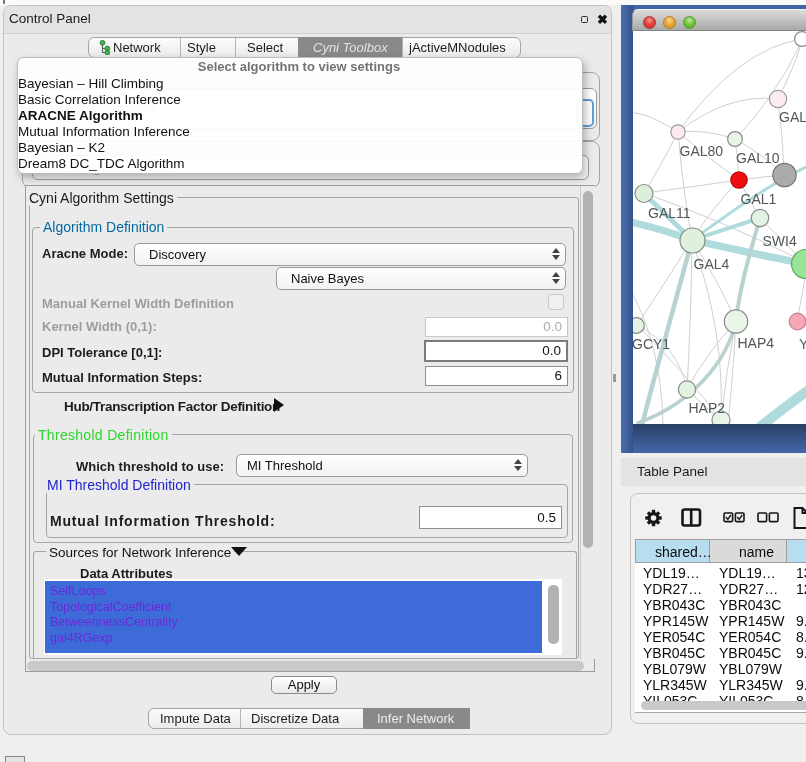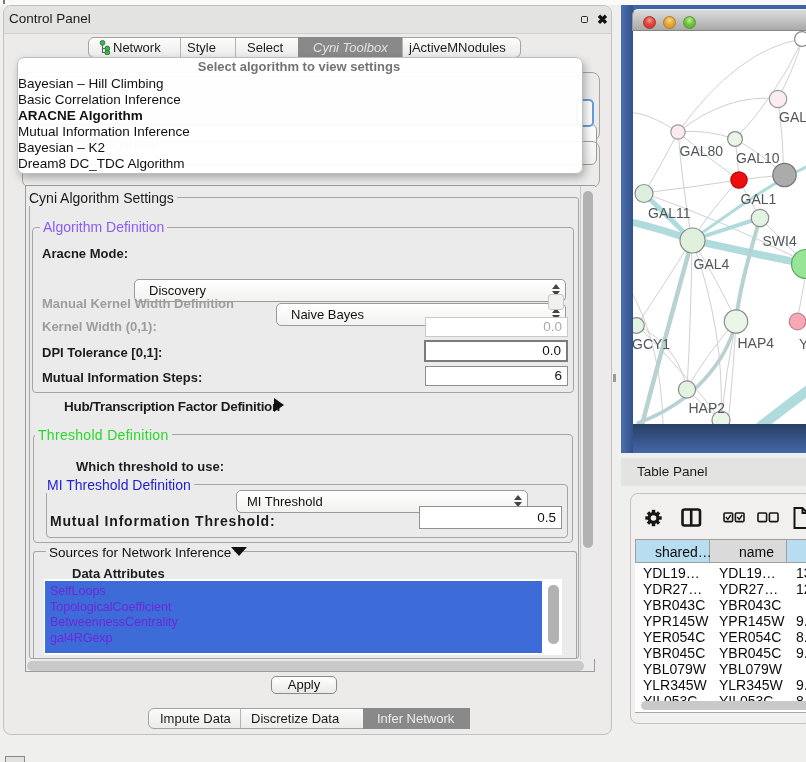--- a/index.html
+++ b/index.html
@@ -3,21 +3,21 @@
 <meta charset="utf-8">
 <style>
 html,body{margin:0;padding:0;}
 #root{position:relative;width:806px;height:762px;background:#efefee;font-family:"Liberation Sans",sans-serif;overflow:hidden;}
 .abs{position:absolute;}
 .b{font-weight:bold;}
 .lbl{position:absolute;font-size:13px;font-weight:bold;color:#1c1c1c;white-space:nowrap;}
 .dis{color:#9d9d9d;}
 .gbox{position:absolute;border:1px solid #a5a5a5;border-radius:4px;}
 .gtitle{position:absolute;font-size:14px;background:#ebebeb;padding:0 3px;white-space:nowrap;}
-.combo{position:absolute;background:linear-gradient(#ffffff,#f2f2f0);border:1px solid #9a9a9a;border-radius:5px;font-size:13px;color:#111;margin-top:36px;}
+.combo{position:absolute;background:linear-gradient(#ffffff,#f2f2f0);border:1px solid #9a9a9a;border-radius:5px;font-size:13px;color:#111;}
 .combo .ct{position:absolute;left:14px;top:2.5px;white-space:nowrap;}
 .spin{position:absolute;right:4px;top:4px;width:9px;}
 .spin .up{width:0;height:0;border-left:4px solid transparent;border-right:4px solid transparent;border-bottom:5px solid #444;margin-bottom:2px;}
 .spin .dn{width:0;height:0;border-left:4px solid transparent;border-right:4px solid transparent;border-top:5px solid #444;}
 .tf{position:absolute;background:#fff;font-size:13.5px;color:#111;text-align:right;padding-right:5px;box-sizing:border-box;}
 .popitem{position:absolute;left:18px;font-size:13.5px;color:#111;white-space:nowrap;}
 .seltext{position:absolute;left:50px;font-size:12.5px;color:#6d28d9;white-space:nowrap;}
 .tabtxt{font-size:13px;color:#1c1c1c;}
 .rowtxt{position:absolute;font-size:14px;color:#0c0c0c;white-space:nowrap;}
 </style>
@@ -65,21 +65,21 @@
 
 <div class="abs" style="left:580px;top:186px;width:14px;height:473px;background:#ebebeb;border-left:1px solid #c9c9c9;"></div>
 <div class="abs" style="left:583px;top:191px;width:10px;height:357px;background:#b2b2b2;border-radius:5px;"></div>
 
 <div class="abs" style="left:27px;top:661px;width:557px;height:10px;background:#c9c9c9;border-radius:5px;"></div>
 
 <div class="gbox" style="left:29px;top:197px;width:548px;height:460px;border-radius:3px;"></div>
 <div class="gtitle" style="left:26px;top:190px;color:#1a1a1a;">Cyni Algorithm Settings</div>
 
 <div class="gbox" style="left:32px;top:227px;width:540px;height:164px;"></div>
-<div class="gtitle" style="left:40px;top:219px;color:#8b5cf6;">Algorithm Definition</div>
+<div class="gtitle" style="left:40px;top:219px;color:#0369a1;">Algorithm Definition</div>
 
 <div class="lbl" style="left:42px;top:246px;">Aracne Mode:</div>
 <div class="combo" style="left:134px;top:243px;width:430px;height:21px;">
       <span class="ct">Discovery</span>
   <div class="spin">
         <div class="up"></div>
         <div class="dn"></div>
       </div>
     </div>
 
@@ -119,21 +119,21 @@
     </div>
 
 <div class="gbox" style="left:46px;top:484px;width:520px;height:52px;"></div>
 <div class="gtitle" style="left:44px;top:477px;color:#2222cf;">MI Threshold Definition</div>
 <div class="lbl" style="left:50px;top:513px;font-size:14px;letter-spacing:0.8px;">Mutual Information Threshold:</div>
 <div class="tf" style="left:419px;top:506px;width:143px;height:23px;border:1px solid #909090;line-height:21px;">0.5</div>
 
 <div class="gbox" style="left:33px;top:551px;width:542px;height:106px;border-bottom:none;border-radius:3px 3px 0 0;"></div>
 <div class="gtitle" style="left:46px;top:545px;color:#111;font-size:13.5px;">Sources for Network Inference</div>
 <div class="abs" style="left:231px;top:547px;width:0;height:0;border-left:8.5px solid transparent;border-right:8.5px solid transparent;border-top:9px solid #111;"></div>
-<div class="lbl" style="left:36px;top:566px;font-size:13px;padding-left:36px;">Data Attributes</div>
+<div class="lbl" style="left:44px;top:566px;font-size:13px;padding-left:36px;">Data Attributes</div>
 <div class="abs" style="left:44px;top:579px;width:518px;height:76px;background:#fff;"></div>
 <div class="abs" style="left:45px;top:581px;width:497px;height:72px;background:#3d6cd9;"></div>
 <div class="seltext" style="top:584px;">SelfLoops</div>
 <div class="seltext" style="top:600px;">TopologicalCoefficient</div>
 <div class="seltext" style="top:615px;">BetweennessCentrality</div>
 <div class="seltext" style="top:631px;">gal4RGexp</div>
 <div class="abs" style="left:548px;top:585px;width:11px;height:59px;background:#b2b2b2;border-radius:5px;"></div>
 
 <div class="abs" style="left:271px;top:676px;width:66px;height:18px;background:linear-gradient(#ffffff,#e9e9e7);border:1px solid #8b8b8b;border-radius:5px;box-sizing:border-box;text-align:center;font-size:13px;line-height:16px;color:#111;">Apply</div>
 

